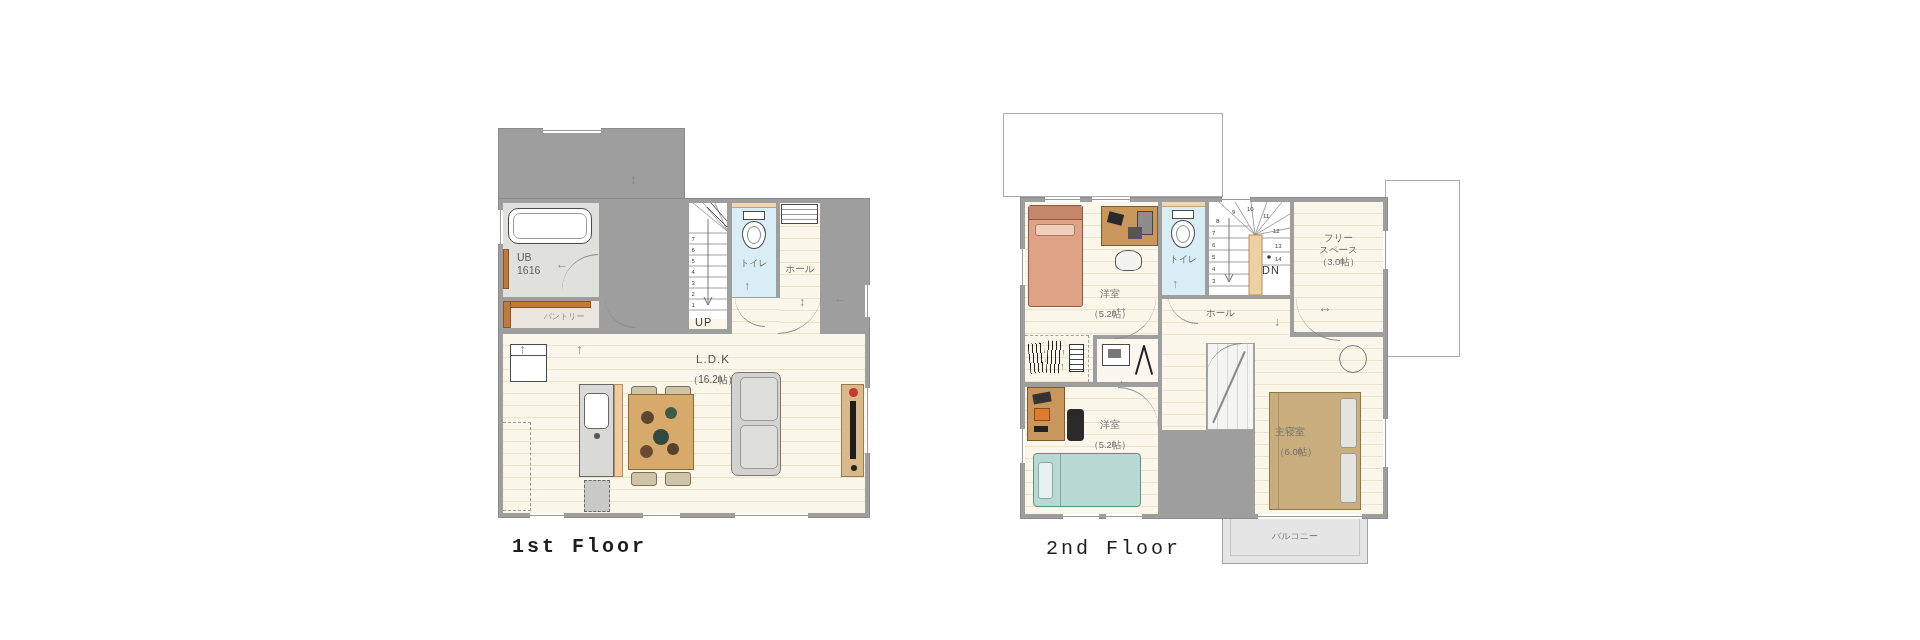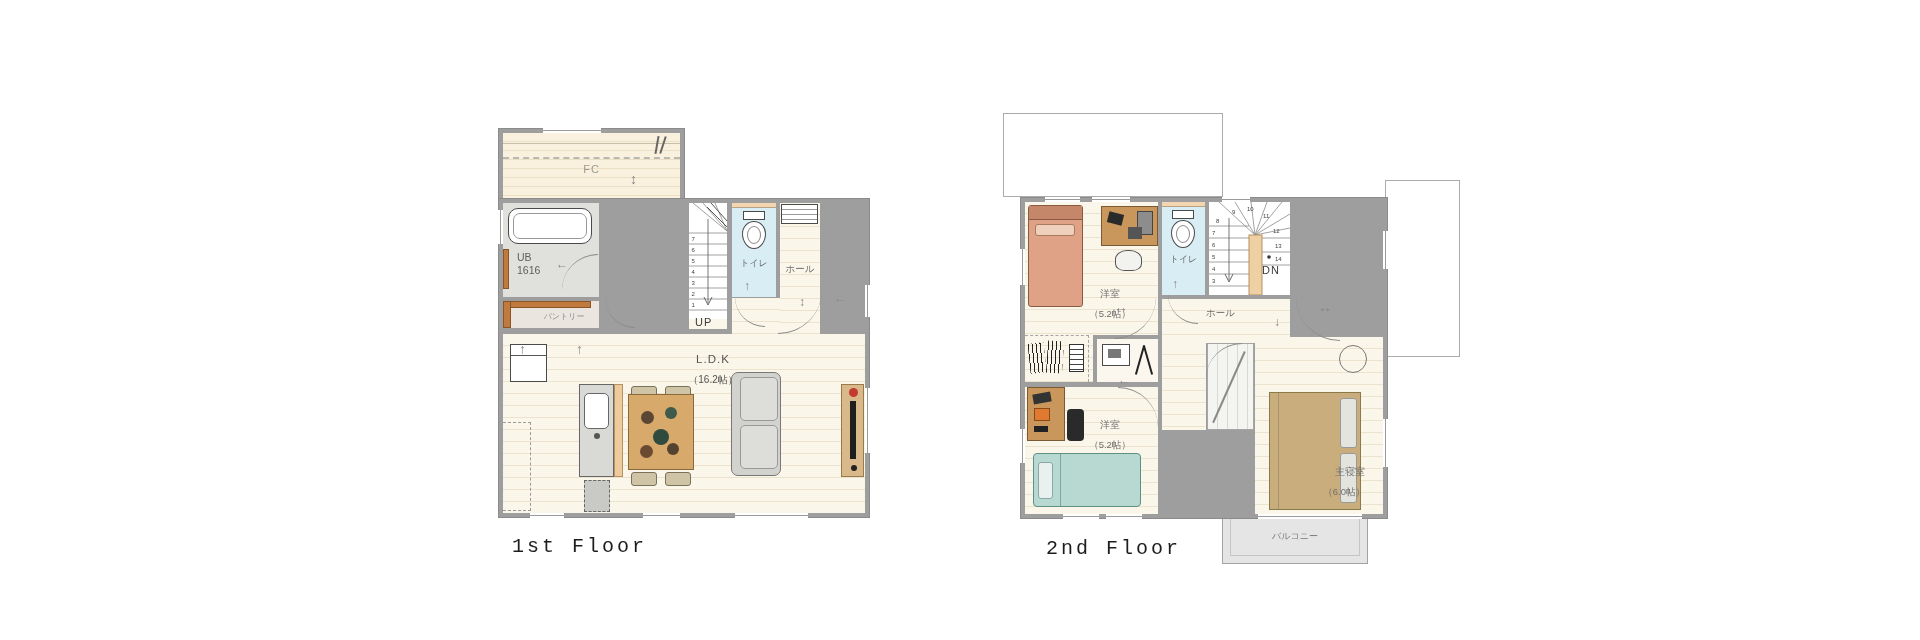--- a/index.html
+++ b/index.html
@@ -36,27 +36,20 @@
   svg{position:absolute;left:0;top:0;}
   svg text{font-size:6px;fill:#444;font-family:"Liberation Sans",sans-serif;}
 </style>
 </head>
 <body>
 
 <div class="canvas">
 
 
   <div class="walls" style="left:498px;top:128px;width:187px;height:76px;">
-    <div class="room fl-fc" style="left:5px;top:5px;right:5px;bottom:6px;">
-      <div class="abs" style="left:0;right:0;top:10px;border-top:1px solid #c9bfa8;"></div>
-      <div class="abs" style="left:0;right:0;top:24px;border-top:2px dashed #b9b9b4;"></div>
-      <div class="lbl c" style="top:30px;font-size:11px;color:#9a9a94;letter-spacing:1px;">FC</div>
-      <div class="abs" style="right:16px;top:3px;width:2px;height:18px;background:#666;transform:rotate(18deg);"></div>
-      <div class="abs" style="right:22px;top:3px;width:2px;height:18px;background:#666;transform:rotate(10deg);"></div>
-    </div>
     <div class="winH" style="left:45px;top:0;width:58px;"></div>
   </div>
 
   <div class="walls" style="left:498px;top:198px;width:372px;height:320px;">
 
     <div class="room fl-bath" style="left:5px;top:5px;width:96px;height:94px;">
       <div class="box" style="left:5px;top:5px;width:84px;height:36px;border-radius:10px;border-width:1.4px;">
         <div class="abs" style="left:4px;top:4px;right:4px;bottom:4px;border:1px solid #999;border-radius:7px;"></div>
       </div>
       <div class="lbl" style="left:14px;top:48px;font-size:10.5px;color:#5e5e5e;">
@@ -181,21 +174,21 @@
   </div>
 
   <span class="arrow" style="left:556px;top:258px;">←</span>
   <span class="arrow" style="left:630px;top:172px;font-size:14px;">↕</span>
   <span class="arrow" style="left:519px;top:342px;font-size:14px;">↑</span>
   <span class="arrow" style="left:576px;top:342px;font-size:14px;">↑</span>
   <span class="arrow" style="left:744px;top:280px;">↑</span>
   <span class="arrow" style="left:799px;top:296px;">↕</span>
   <span class="arrow" style="left:834px;top:292px;">←</span>
 
-  <div class="caption" style="left:512px;top:535px;">1st Floor</div>
+  <div class="caption" style="left:512px;top:535px;font-weight:bold;">1st Floor</div>
 
   <div class="abs" style="left:1003px;top:113px;width:220px;height:84px;border:1px solid #ababab;background:#fff;"></div>
   <div class="abs" style="left:1385px;top:180px;width:75px;height:177px;border:1px solid #ababab;background:#fff;"></div>
   <div class="abs" style="left:1222px;top:514px;width:146px;height:50px;border:1px solid #a3a3a3;background:#e5e5e5;">
     <div class="abs" style="left:7px;right:7px;top:0;bottom:7px;border:1px solid #c5c5c2;border-top:none;"></div>
     <div class="lbl c" style="top:16px;font-size:9px;color:#777;">バルコニー</div>
   </div>
 
   <div class="walls" style="left:1020px;top:197px;width:368px;height:322px;">
 
@@ -272,38 +265,45 @@
         <text x="23" y="12">9</text>
         <text x="38" y="9">10</text>
         <text x="54" y="16">11</text>
         <text x="64" y="31">12</text>
         <text x="66" y="46">13</text>
         <text x="66" y="59">14</text>
       </svg>
       <div class="lbl" style="left:44px;top:62px;width:36px;text-align:center;font-size:11px;color:#3a3a3a;letter-spacing:1px;">DN</div>
     </div>
 
+    <div class="room fl-cream" style="left:274px;top:5px;width:89px;height:130px;">
+      <div class="lbl c" style="top:30px;font-size:9.5px;">
+        <span>フリー</span><br>
+        <span>スペース</span><br>
+        <span>（3.0帖）</span>
+      </div>
+    </div>
 
     <div class="room fl-cream" style="left:142px;top:102px;width:128px;height:44px;">
       <div class="lbl" style="left:44px;top:8px;font-size:9.5px;">ホール</div>
     </div>
 
     <div class="room fl-cream" style="left:142px;top:146px;width:44px;height:87px;"></div>
     <div class="room" style="left:187px;top:146px;width:47px;height:87px;background:repeating-linear-gradient(90deg,#f4f4f1 0 9px,#d8d8d4 9px 10px);border:1px solid #a5a5a5;">
       <div class="abs" style="left:20px;top:4px;width:1.5px;height:78px;background:#8a8a8a;transform:rotate(24deg);"></div>
     </div>
 
     <div class="room fl-cream" style="left:235px;top:140px;width:128px;height:177px;">
       <div class="abs" style="left:84px;top:8px;width:28px;height:28px;border:1.4px solid #777;border-radius:50%;"></div>
       <div class="abs" style="left:14px;top:55px;width:92px;height:118px;background:#c9ad7c;border:1.4px solid #8a7a4a;">
         <div class="abs" style="left:70px;top:5px;width:17px;height:50px;background:#e4e4df;border:1px solid #999;border-radius:3px;"></div>
         <div class="abs" style="left:70px;top:60px;width:17px;height:50px;background:#e4e4df;border:1px solid #999;border-radius:3px;"></div>
         <div class="abs" style="left:8px;top:0;width:1px;height:100%;background:#a8946a;"></div>
       </div>
-      <div class="lbl" style="left:20px;top:83px;width:90px;text-align:right;margin-top:40px;">
+      <div class="lbl" style="left:20px;top:83px;width:90px;text-align:left;">
         <span style="font-size:10px;">主寝室</span><br>
         <span style="font-size:9.5px;">（6.0帖）</span>
       </div>
     </div>
 
     <div class="room fl-cream" style="left:5px;top:190px;width:133px;height:127px;">
       <div class="abs" style="left:2px;top:0;width:38px;height:54px;background:#c9965c;border:1px solid #7a5a34;">
         <div class="abs" style="left:5px;top:5px;width:18px;height:10px;background:#333;transform:rotate(-10deg);"></div>
         <div class="abs" style="left:6px;top:20px;width:16px;height:13px;background:#e07a30;border:1px solid #8a4a16;"></div>
         <div class="abs" style="left:6px;top:38px;width:14px;height:6px;background:#222;"></div>

